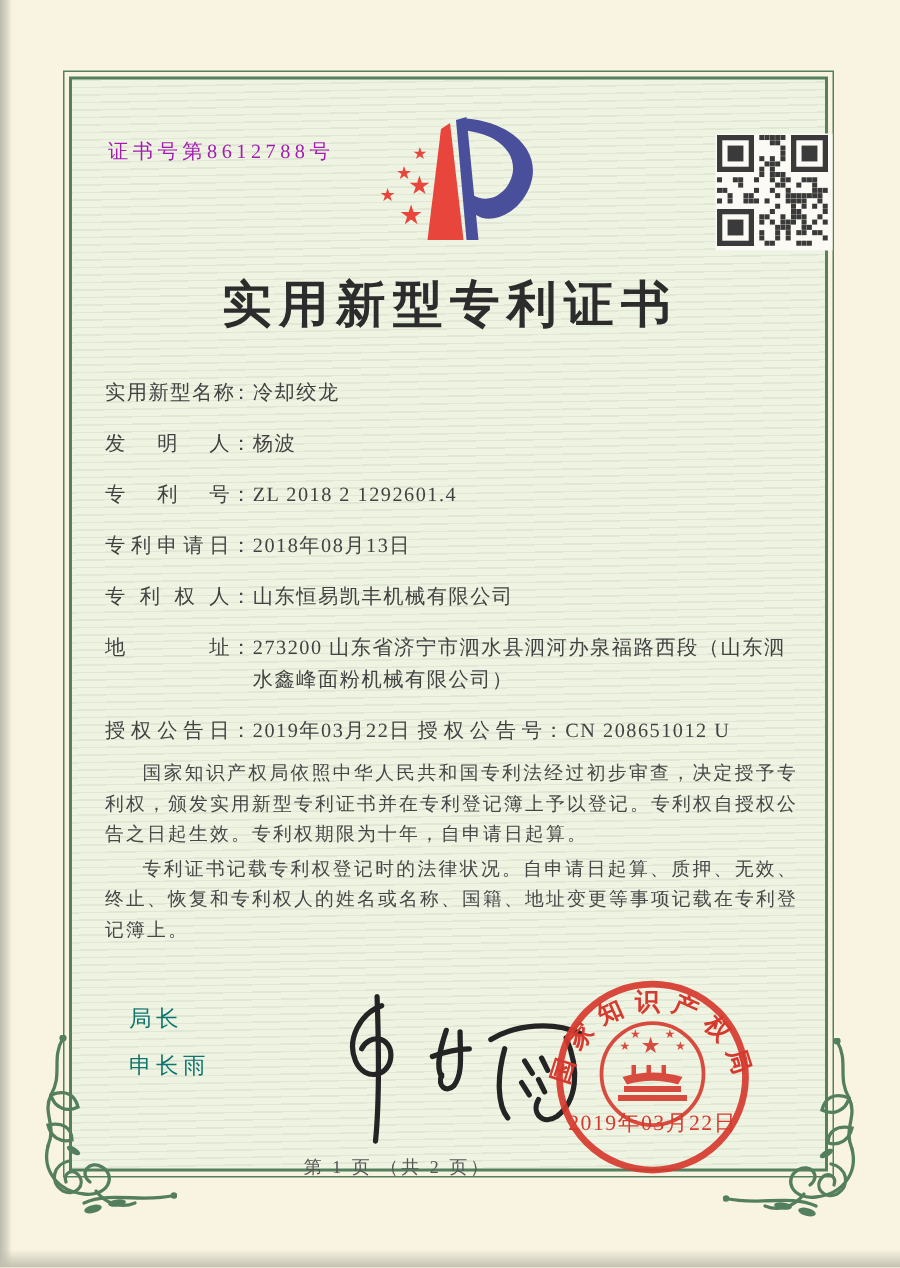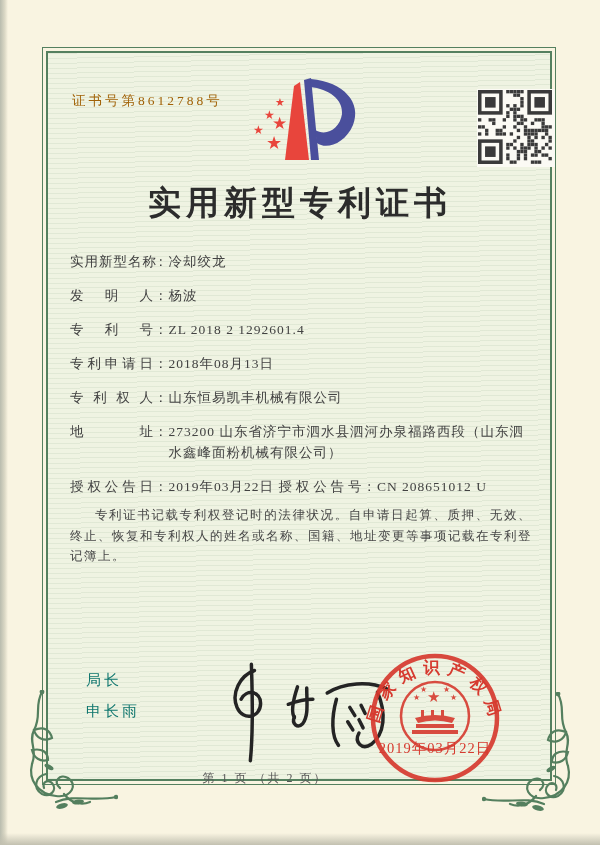--- a/index.html
+++ b/index.html
@@ -22,21 +22,21 @@
   .frame-inner{
     width:100%; height:100%; box-sizing:border-box;
     border:2.5px solid #55805f;
     background-color:#eff3e2;
     background-image:repeating-linear-gradient(179deg,
       rgba(125,160,125,.13) 0px, rgba(125,160,125,.13) 1px,
       rgba(0,0,0,0) 1px, rgba(0,0,0,0) 5px);
   }
   .cert-no{
     position:absolute; left:72px; top:92px;
-    font-size:13.5px; letter-spacing:3px; color:#a16207;text-align:right;
+    font-size:13.5px; letter-spacing:3px; color:#a21caf;text-align:right;
   }
   .logo{position:absolute; left:228px; top:66px; width:144px; height:112px;}
   .qr{position:absolute; left:477px; top:89px; width:76px; height:76px;
       background:#fbfaf4; padding:1px;}
   .title{
     position:absolute; left:0; top:181px; width:600px; text-align:center;
     font-size:33px; font-weight:600; letter-spacing:5px; color:#2c2c2c;
   }
   .fields{position:absolute; left:70px; top:251px; width:466px;
     font-size:13.5px; line-height:21px; letter-spacing:1px; color:#424242;}
@@ -238,20 +238,21 @@
     <div class="frow addr">
       <span class="lbl">地址</span><span>：</span><span class="val">273200 山东省济宁市泗水县泗河办泉福路西段（山东泗水鑫峰面粉机械有限公司）</span>
     </div>
     <div class="frow grant">
       <span class="grp1"><span class="lbl">授权公告日</span><span>：</span><span class="val">2019年03月22日</span></span>
       <span class="grp2"><span class="lbl">授权公告号</span><span>：</span><span class="val">CN 208651012 U</span></span>
     </div>
   </div>
 
   <div class="paras">
+    <p>国家知识产权局依照中华人民共和国专利法经过初步审查，决定授予专利权，颁发实用新型专利证书并在专利登记簿上予以登记。专利权自授权公告之日起生效。专利权期限为十年，自申请日起算。</p>
     <p>专利证书记载专利权登记时的法律状况。自申请日起算、质押、无效、终止、恢复和专利权人的姓名或名称、国籍、地址变更等事项记载在专利登记簿上。</p>
   </div>
 
   <div class="signer">
     <div>局长</div>
     <div>申长雨</div>
   </div>
 
   <div class="signature">
     <svg viewBox="0 0 200 105" width="205" height="108">

